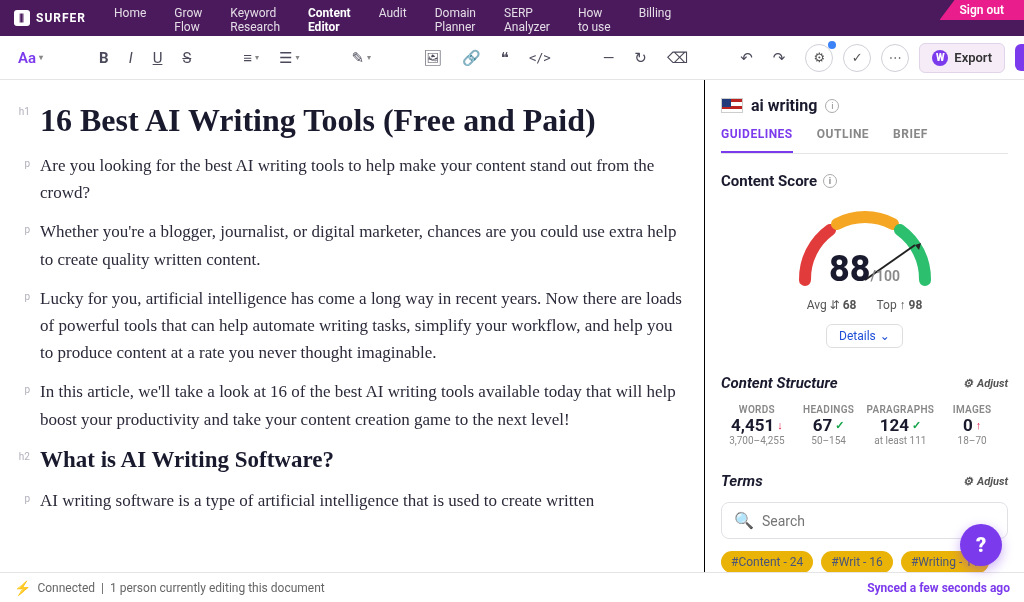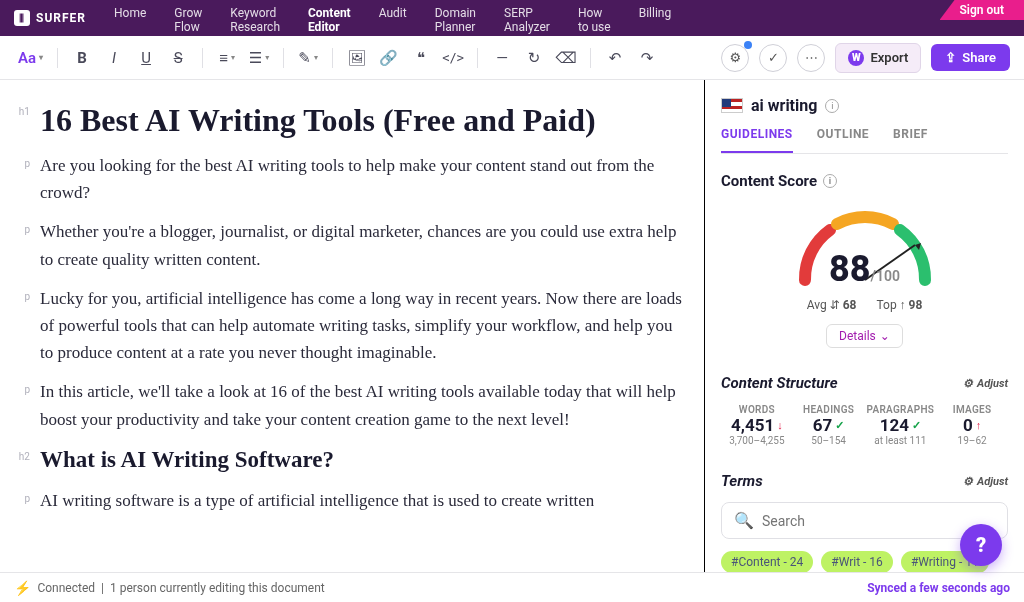--- a/index.html
+++ b/index.html
@@ -5,21 +5,21 @@
 * { margin:0; padding:0; box-sizing:border-box; font-family:-apple-system,BlinkMacSystemFont,"Segoe UI",Roboto,sans-serif; }
 body { width:1024px; height:602px; overflow:hidden; background:#fff; display:flex; flex-direction:column; }
 .topnav { background:#4a1a5c; height:36px; display:flex; align-items:stretch; color:#fff; font-size:12px; position:relative; }
 .logo { display:flex; align-items:center; padding:0 14px; gap:6px; font-weight:700; letter-spacing:1px; }
 .logo-icon { width:16px; height:16px; background:#fff; border-radius:3px; display:flex; align-items:center; justify-content:center; }
 .logo-icon span { color:#4a1a5c; font-size:11px; font-weight:900; }
 .navitems { display:flex; flex:1; }
 .navitem { padding:6px 14px 0; display:flex; align-items:flex-start; line-height:1.2; opacity:.85; cursor:pointer; }
 .navitem.active { font-weight:700; opacity:1; }
 .signout { position:absolute; right:0; top:0; height:20px; background:#e91e8c; padding:0 20px; display:flex; align-items:center; font-weight:600; clip-path:polygon(15px 0,100% 0,100% 100%,0 100%); }
-.toolbar { height:44px; border-bottom:1px solid #e5e5e8; display:flex; align-items:center; padding:0 14px; gap:4px; }
+.toolbar { height:44px; border-bottom:1px solid #e5e5e8; display:flex; align-items:center; padding:0 14px; gap:20px; }
 .tbtn { width:28px; height:28px; display:flex; align-items:center; justify-content:center; border-radius:4px; cursor:pointer; color:#4a4a5a; font-size:15px; }
 .tbtn.dd::after { content:"▾"; font-size:8px; margin-left:3px; color:#888; }
 .tdiv { width:1px; height:20px; background:#e0e0e5; margin:0 6px; }
 .right-actions { margin-left:auto; display:flex; align-items:center; gap:10px; }
 .icon-circle { width:28px; height:28px; border:1.5px solid #d0d0d8; border-radius:50%; display:flex; align-items:center; justify-content:center; font-size:13px; color:#555; cursor:pointer; }
 .gear-wrap { position:relative; }
 .gear-dot { position:absolute; top:-3px; right:-3px; width:8px; height:8px; background:#3b82f6; border-radius:50%; }
 .export-btn { display:flex; align-items:center; gap:6px; padding:6px 12px; border:1px solid #e0d5e8; background:#f5ecf8; border-radius:6px; font-size:13px; font-weight:600; color:#333; cursor:pointer; }
 .wp-icon { width:16px; height:16px; background:#7c3aed; border-radius:50%; display:flex; align-items:center; justify-content:center; color:#fff; font-size:10px; font-weight:900; }
 .share-btn { display:flex; align-items:center; gap:6px; padding:6px 14px; background:#7c3aed; border-radius:6px; color:#fff; font-size:13px; font-weight:600; cursor:pointer; }
@@ -39,35 +39,35 @@
 .tabs { display:flex; gap:24px; border-bottom:1px solid #e5e5e8; margin-bottom:18px; }
 .tab { padding-bottom:10px; font-size:12px; font-weight:700; letter-spacing:.5px; color:#888; cursor:pointer; }
 .tab.active { color:#7c3aed; border-bottom:2px solid #7c3aed; }
 .sec-title { font-size:15px; font-weight:700; color:#1a1a2e; margin-bottom:10px; display:flex; align-items:center; gap:6px; }
 .gauge-wrap { display:flex; flex-direction:column; align-items:center; margin-bottom:6px; }
 .gauge { position:relative; width:160px; height:90px; }
 .score-num { position:absolute; bottom:0; left:0; right:0; text-align:center; }
 .score-big { font-size:36px; font-weight:800; color:#1a1a2e; }
 .score-of { font-size:14px; color:#888; font-weight:600; }
 .avg-row { font-size:12px; color:#555; margin-top:8px; display:flex; gap:20px; }
-.details-pill { margin:12px auto; padding:4px 12px; border:1px solid #ddd; border-radius:6px; font-size:12px; color:#a21caf; display:flex; align-items:center; gap:4px; cursor:pointer; width:fit-content; }
+.details-pill { margin:12px auto; padding:4px 12px; border:1px solid #ddd; border-radius:6px; font-size:12px; color:#1d4ed8; display:flex; align-items:center; gap:4px; cursor:pointer; width:fit-content; }
 .structure-head { display:flex; justify-content:space-between; align-items:center; margin:8px 0 12px;font-style:italic; }
 .adjust { font-size:11px; font-weight:700; color:#555; display:flex; align-items:center; gap:4px; cursor:pointer; }
 .metrics { display:flex; justify-content:space-between; text-align:center; margin-bottom:18px; }
 .metric { flex:1; }
 .m-label { font-size:10px; color:#888; font-weight:600; letter-spacing:.3px; }
 .m-val { font-size:17px; font-weight:700; color:#1a1a2e; display:flex; align-items:center; justify-content:center; gap:3px; }
 .m-val .arr-down { color:#e11d48; font-size:11px; }
 .m-val .arr-up { color:#e11d48; font-size:11px; }
 .m-val .chk { color:#16a34a; font-size:11px; }
 .m-range { font-size:10px; color:#888; }
 .search-box { display:flex; align-items:center; gap:8px; padding:8px 12px; border:1px solid #e0e0e5; border-radius:8px; margin-bottom:12px; }
 .search-box input { border:none; outline:none; font-size:14px; flex:1; color:#555; }
 .term-chips { display:flex; gap:8px; flex-wrap:wrap; margin-bottom:14px; }
-.chip { padding:4px 10px; background:#bef264; border-radius:14px; font-size:12px; color:#4a5578; }
+.chip { padding:4px 10px; background:#eab308; border-radius:14px; font-size:12px; color:#4a5578; }
 .statusbar { height:30px; border-top:1px solid #e5e5e8; display:flex; align-items:center; padding:0 14px; font-size:12px; color:#666; justify-content:space-between; }
 .status-left { display:flex; align-items:center; gap:6px; }
 .flash { color:#16a34a; font-size:14px; }
 .synced { color:#7c3aed; font-weight:700; }
 .fab { position:fixed; right:22px; bottom:36px; width:42px; height:42px; background:#7c3aed; border-radius:50%; display:flex; align-items:center; justify-content:center; color:#fff; font-size:20px; font-weight:900; box-shadow:0 4px 12px rgba(124,58,237,.4); cursor:pointer; }
 </style>
 </head>
 <body>
 
 <div class="topnav">
@@ -228,21 +228,21 @@
           <div class="m-range">50–154</div>
         </div>
         <div class="metric">
           <div class="m-label">PARAGRAPHS</div>
           <div class="m-val">124 <span class="chk">✓</span></div>
           <div class="m-range">at least 111</div>
         </div>
         <div class="metric">
           <div class="m-label">IMAGES</div>
           <div class="m-val">0 <span class="arr-up">↑</span></div>
-          <div class="m-range">19–62</div>
+          <div class="m-range">18–70</div>
         </div>
       </div>
     <div class="structure-head">
       <span class="sec-title" style="margin:0">Terms</span>
       <div class="adjust">
           <span>⚙</span>
           <span>Adjust</span>
         </div>
     </div>
     <div class="search-box">

